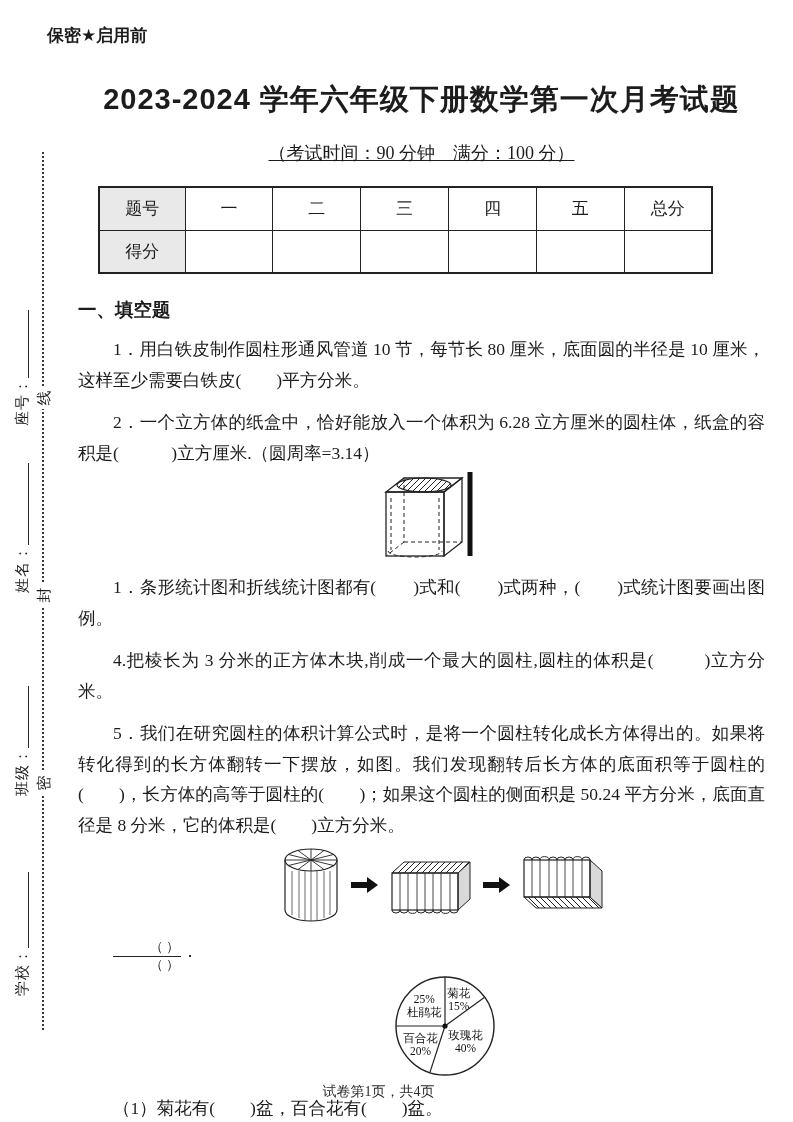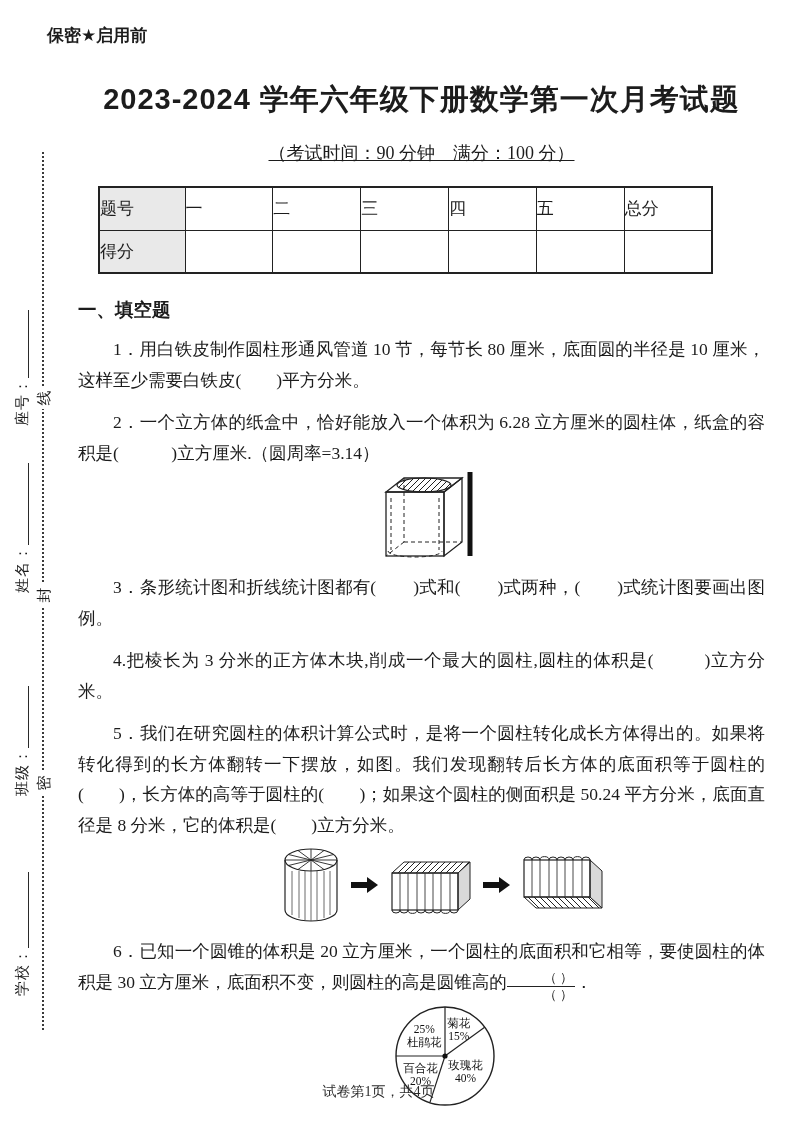--- a/index.html
+++ b/index.html
@@ -31,21 +31,21 @@
   }
   .seal-field .uline { display:inline-block; border-bottom:1.2px solid #2a2a2a; height:14px; }
   
   .content { position:absolute; left:78px; top:75px; width:687px; }
   .title { text-align:center; font-family:"Liberation Sans","DejaVu Sans",sans-serif;
     font-weight:bold; font-size:29px; letter-spacing:1px; padding-top:5px; }
   .subtitle { text-align:center; font-size:18px; margin-top:21px; white-space:pre;text-decoration:underline; }
   
   table.score { border-collapse:collapse; margin:21px 0 0 20px; width:615px;
     table-layout:fixed; border:2px solid #222; }
-  table.score td { border:1.5px solid #222; height:43px; text-align:left;
+  table.score td { border:1.5px solid #222; height:43px; text-align:center;
     font-size:17px; }
   table.score td.gray { background:#e9e9e9; width:86px; }
   
   .heading { font-family:Liberation Mono, monospace;
     font-weight:bold; font-size:18.5px; margin-top:23px; }
   p.q { font-size:17.5px; line-height:30.5px; text-align:justify;
     text-indent:2em; white-space:pre-wrap; margin-top:12px; }
   .frac { display:inline-block; vertical-align:-0.9em; text-align:center;
     font-size:13px; line-height:1.25; }
   .frac .num { display:block; border-bottom:1.2px solid #222; padding:0 2px; }
@@ -136,21 +136,21 @@
         <ellipse cx="50" cy="15" rx="27" ry="7" fill="url(#h2)" stroke="#222" stroke-width="1.2"></ellipse>
         <line x1="30" y1="8" x2="30" y2="72" stroke="#222" stroke-width="1" stroke-dasharray="4,3"></line>
         <line x1="30" y1="72" x2="88" y2="72" stroke="#222" stroke-width="1" stroke-dasharray="4,3"></line>
         <line x1="30" y1="72" x2="12" y2="86" stroke="#222" stroke-width="1" stroke-dasharray="4,3"></line>
         <line x1="17" y1="28" x2="17" y2="80" stroke="#222" stroke-width="1" stroke-dasharray="4,3"></line>
         <line x1="65" y1="28" x2="65" y2="80" stroke="#222" stroke-width="1" stroke-dasharray="4,3"></line>
         <path d="M14,81 A27,6 0 0 0 68,81" fill="none" stroke="#222" stroke-width="1" stroke-dasharray="4,3"></path>
       </svg>
     </div>
 
-    <p class="q">3．条形统计图和折线统计图都有(        )式和(        )式两种，(        )式统计图要画出图例。</p>
+    <p class="q">1．条形统计图和折线统计图都有(        )式和(        )式两种，(        )式统计图要画出图例。</p>
     <p class="q">4.把棱长为 3 分米的正方体木块,削成一个最大的圆柱,圆柱的体积是(          )立方分米。</p>
     <p class="q">5．我们在研究圆柱的体积计算公式时，是将一个圆柱转化成长方体得出的。如果将转化得到的长方体翻转一下摆放，如图。我们发现翻转后长方体的底面积等于圆柱的(　　)，长方体的高等于圆柱的(　　)；如果这个圆柱的侧面积是 50.24 平方分米，底面直径是 8 分米，它的体积是(　　)立方分米。</p>
 
     <div class="fig fig-cyl">
       <svg width="62" height="78" viewBox="0 0 62 78">
         <ellipse cx="31" cy="14" rx="26" ry="11" fill="none" stroke="#222" stroke-width="1.2"></ellipse>
         <g stroke="#222" stroke-width="0.9">
           <line x1="31" y1="14" x2="57" y2="14"></line>
             <line x1="31" y1="14" x2="5" y2="14"></line>
           <line x1="31" y1="14" x2="53.5" y2="19.5"></line>
@@ -218,21 +218,21 @@
           <line x1="29" y1="7" x2="29" y2="44"></line>
             <line x1="37" y1="7" x2="37" y2="44"></line>
           <line x1="45" y1="7" x2="45" y2="44"></line>
             <line x1="53" y1="7" x2="53" y2="44"></line>
           <line x1="62" y1="7" x2="62" y2="44"></line>
         </g>
         <path d="M4,7 a4,3 0 0 1 8,0 a4,3 0 0 1 8,0 a4,3 0 0 1 9,0 a4,3 0 0 1 8,0 a4,3 0 0 1 8,0 a4,3 0 0 1 8,0 a4,3 0 0 1 9,0 a4,3 0 0 1 8,0" fill="none" stroke="#222" stroke-width="1"></path>
       </svg>
     </div>
 
-    <p class="q"><span>6．已知一个圆锥的体积是 20 立方厘米，一个圆柱的底面积和它相等，要使圆柱的体积是 30 立方厘米，底面积不变，则圆柱的高是圆锥高的</span><span class="frac"><span class="num">（ ）</span><span class="den">（ ）</span></span><span>．</span></p>
+    <p class="q"><span class="frac"><span class="num">（ ）</span><span class="den">（ ）</span></span><span>．</span></p>
 
 
     <div class="fig fig-pie">
       <svg id="pieSvg" width="150" height="108" viewBox="0 0 150 108">
           <circle cx="75" cy="53" r="49" fill="none" stroke="#222" stroke-width="1.4"></circle>
           <line x1="75" y1="53" x2="75" y2="4" stroke="#222" stroke-width="1.2"></line>
           <text x="88.79223138208744" y="25.931221795157384" text-anchor="middle" font-size="11.5" fill="#111" font-family="&quot;Liberation Serif&quot;,&quot;DejaVu Serif&quot;,serif"><tspan x="88.79223138208744" y="23.931221795157384">菊花</tspan><tspan x="88.79223138208744" y="36.931221795157384">15%</tspan></text>
           <line x1="75" y1="53" x2="114.64183272437242" y2="24.198522637668816" stroke="#222" stroke-width="1.2"></line>
           <text x="95.61375301667366" y="67.97676822841221" text-anchor="middle" font-size="11.5" fill="#111" font-family="&quot;Liberation Serif&quot;,&quot;DejaVu Serif&quot;,serif"><tspan x="95.61375301667366" y="65.97676822841221">玫瑰花</tspan><tspan x="95.61375301667366" y="78.97676822841221">40%</tspan></text>
           <line x1="75" y1="53" x2="59.858167275627565" y2="99.60176929846253" stroke="#222" stroke-width="1.2"></line>

